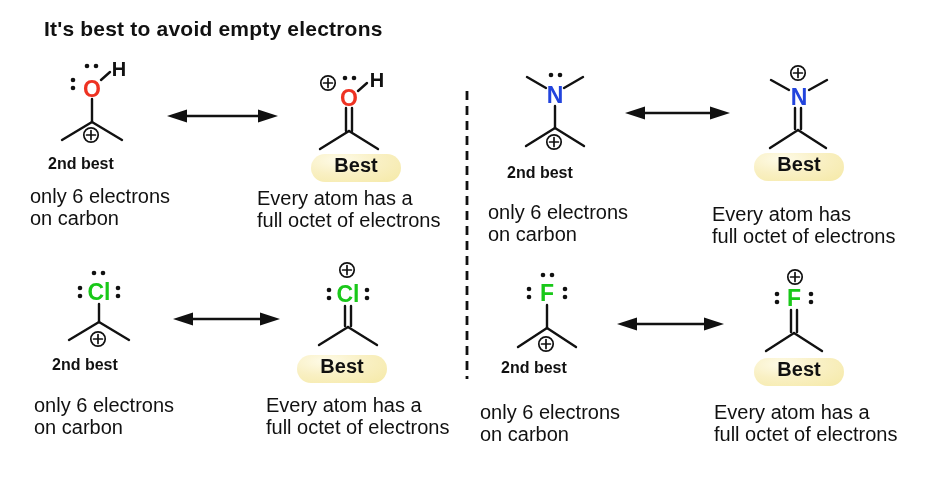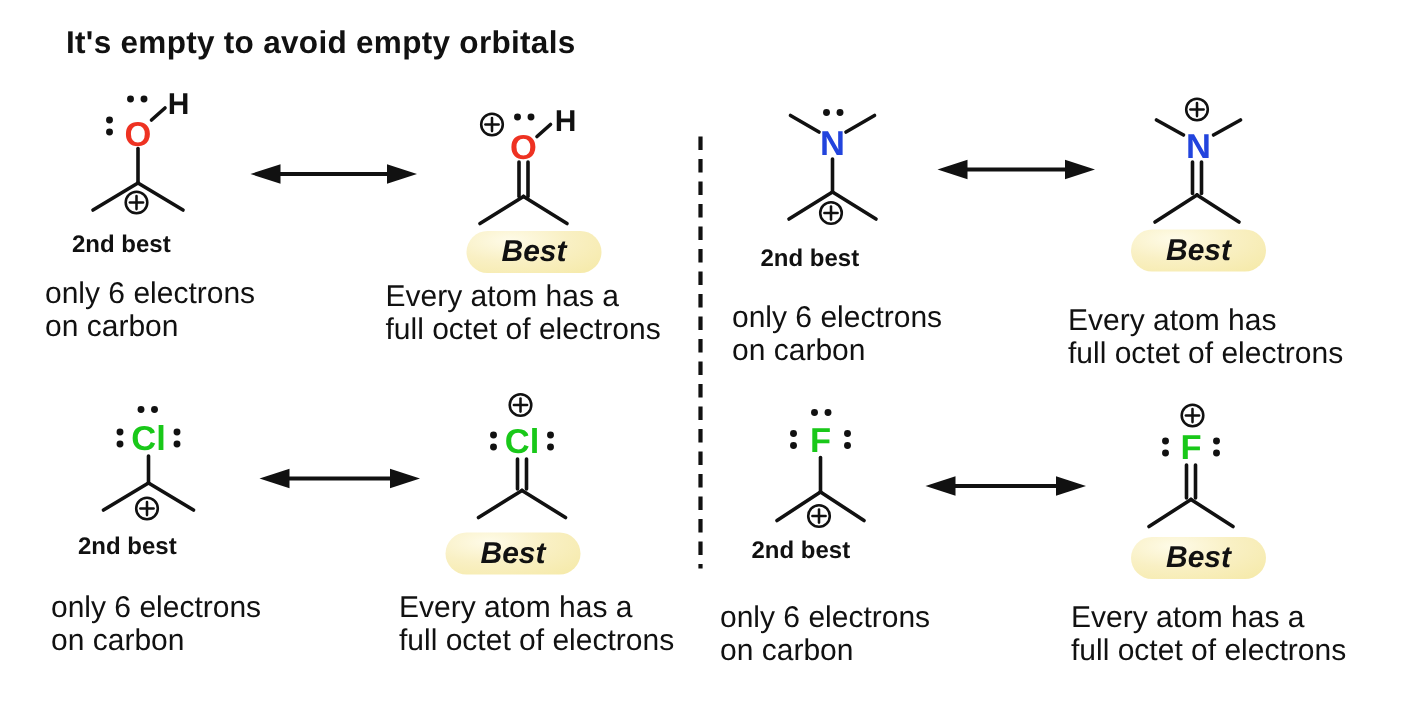--- a/index.html
+++ b/index.html
@@ -37,34 +37,34 @@
   .divline { stroke: #111111; stroke-width: 2.8; stroke-dasharray: 9 6; }
   .lbl2 {
     position: absolute;
     font-size: 16px; font-weight: bold; white-space: nowrap;
   }
   .pill {
     position: absolute;
     width: 90px; height: 28px;
     border-radius: 15px;
     background: radial-gradient(ellipse at 32% 22%, #fefbe8 0%, #f9f0c4 45%, #f5e9a6 100%);
-    display: flex; align-items: center; justify-content: center;
-    font-size: 20px; font-weight: bold; font-style: italic;
+    display: flex; align-items: flex-start; justify-content: center;
+    font-size: 20px; font-weight: bold;
   }
   .cap {
     position: absolute;
     font-size: 20px; line-height: 22px; white-space: nowrap;
   }
 </style>
 </head>
 <body>
 
 <div class="canvas">
 
-  <div class="title">It's empty to avoid empty orbitals</div>
+  <div class="title">It's best to avoid empty electrons</div>
 
   <svg class="diagram" width="934" height="484" viewBox="0 0 934 484">
 
     <g>
       <line class="bond" x1="101" y1="80" x2="110" y2="72"></line>
       <line class="bond" x1="92" y1="99" x2="92" y2="122"></line>
       <line class="bond" x1="92" y1="122" x2="62" y2="140"></line>
       <line class="bond" x1="92" y1="122" x2="122" y2="140"></line>
       <g class="chg">
         <circle cx="91" cy="135" r="7.2"></circle>

